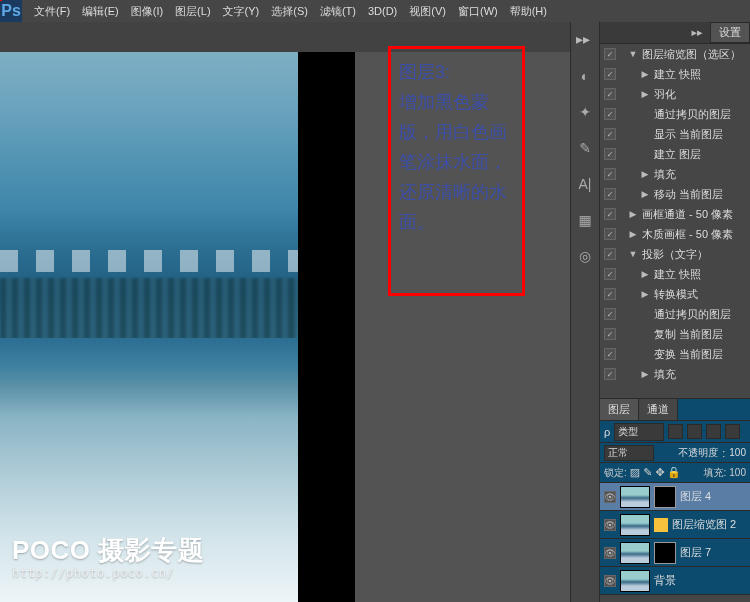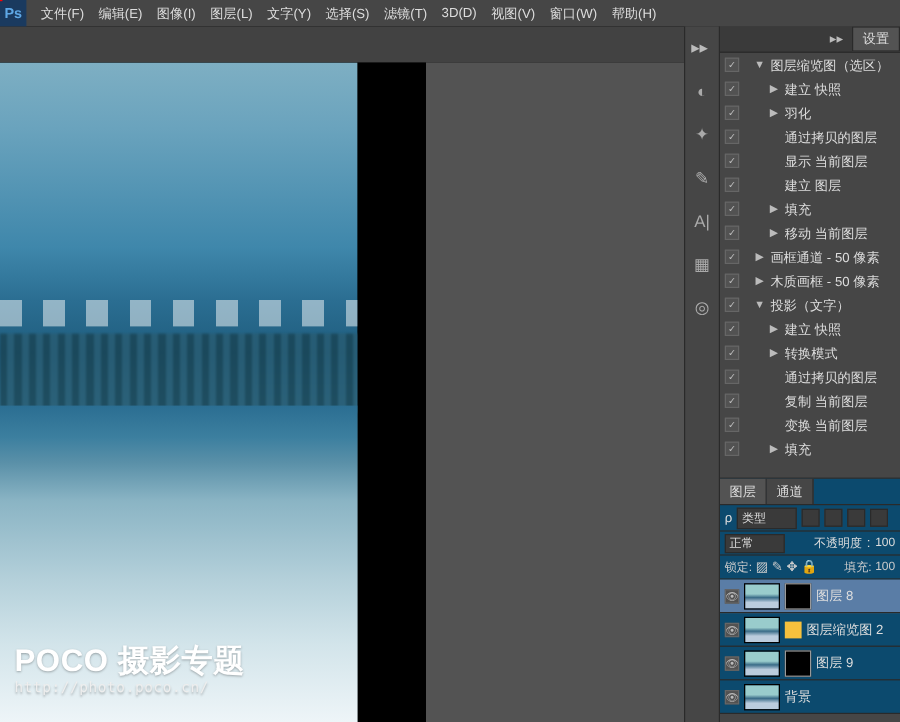--- a/index.html
+++ b/index.html
@@ -1,19 +1,19 @@
 <!DOCTYPE html>
 <html><head>
 <meta charset="utf-8">
 <style>
 *{margin:0;padding:0;box-sizing:border-box;font-family:"Microsoft YaHei",SimSun,sans-serif}
 body{background:#000;width:750px;height:602px;overflow:hidden;position:relative}
 .wrap{position:relative;width:750px;height:602px;background:#000}
 .menubar{background:#464646;height:22px;display:flex;align-items:center;color:#ddd;font-size:11px}
-.ps-logo{width:22px;height:22px;background:#1a3a5f;color:#5fa8e6;display:flex;align-items:center;justify-content:center;font-weight:bold;font-size:12px;margin-right:6px}
+.ps-logo{width:22px;height:22px;background:#1a3a5f;color:#5fa8e6;display:flex;align-items:center;justify-content:center;font-weight:bold;font-size:16px;margin-right:6px}
 .menubar span{padding:0 6px;cursor:pointer}
 .optbar{background:#424242;height:30px}
 .center-dark{position:absolute;left:355px;right:150px;top:52px;bottom:0;background:#535353}
 .righttools{position:absolute;right:150px;top:22px;width:30px;bottom:0;background:#464646;display:flex;flex-direction:column;align-items:center;gap:20px;padding-top:8px;color:#aaa;font-size:14px;border-left:1px solid #2a2a2a;border-right:1px solid #2a2a2a}
 .canvas{position:absolute;left:0;top:52px;width:298px;height:550px;overflow:hidden}
 .scene{width:100%;height:100%;background:linear-gradient(180deg,#7eafc3 0%,#6aa3bd 10%,#3f87ab 28%,#2b6e92 36%,#1f5d7e 44%,#357796 52%,#5a93ab 58%,#8eb6c5 70%,#b8d3dc 85%,#d9e9ed 95%);position:relative}
 .houses{position:absolute;left:0;top:36%;width:100%;height:22px;opacity:.55;background:repeating-linear-gradient(90deg,#e8eff2 0 18px,transparent 18px 36px);filter:blur(.6px)}
 .trees{position:absolute;left:0;top:41%;width:100%;height:66px;background:repeating-linear-gradient(90deg,#1a4454 0 6px,#295c72 6px 12px);opacity:.8;filter:blur(1px)}
 .water{position:absolute;left:0;top:52%;width:100%;height:48%;background:linear-gradient(180deg,#2b6e92 0%,#3c7f9f 10%,#5a90a8 18%,#8ab4c4 30%,#b4d0da 55%,#d2e4ea 75%,#eef5f8 100%)}
 .logo{position:absolute;left:12px;bottom:22px;color:#fff;font-weight:bold;font-size:26px;letter-spacing:.5px;text-shadow:0 1px 2px rgba(0,0,0,.3)}
@@ -78,20 +78,24 @@
       <div class="houses"></div>
       <div class="trees"></div>
       <div class="water"></div>
     </div>
     <div class="logo">
       <span>POCO 摄影专题</span>
       <small>http://photo.poco.cn/</small>
     </div>
   </div>
 
+  <div class="redbox">
+    <div>图层3:</div>
+    <div>增加黑色蒙版，用白色画笔涂抹水面，还原清晰的水面。</div>
+  </div>
 
   <svg class="redline" width="750" height="602">
     <line x1="524" y1="296" x2="678" y2="505" stroke="red" stroke-width="2"></line>
     <polygon points="678,505 672,494 667,501" fill="red"></polygon>
   </svg>
 
   <div class="righttools">
     <div class="toggler">▸▸</div>
     <span>◐</span>
     <span>✦</span>
@@ -239,33 +243,33 @@
         <span>🔒</span>
         <span style="flex:1"></span>
         <span class="lock-lbl">填充:</span>
         <span class="lock-lbl">100</span>
       </div>
       <div id="layer-list">
           <div class="layer sel">
             <div class="vis" style="font-size: 9px;">👁</div>
             <div class="thumb"></div>
             <div class="mask"></div>
-            <span>图层 8</span>
+            <span>图层 4</span>
           </div>
           <div class="layer">
             <div class="vis" style="font-size: 9px;">👁</div>
             <div class="thumb"></div>
             <div class="warn"></div>
             <span>图层缩览图 2</span>
           </div>
           <div class="layer">
             <div class="vis" style="font-size: 9px;">👁</div>
             <div class="thumb"></div>
             <div class="mask"></div>
-            <span>图层 9</span>
+            <span>图层 7</span>
           </div>
           <div class="layer">
             <div class="vis" style="font-size: 9px;">👁</div>
             <div class="thumb"></div>
             <span>背景</span>
           </div>
         </div>
     </div>
   </div>
 </div>

